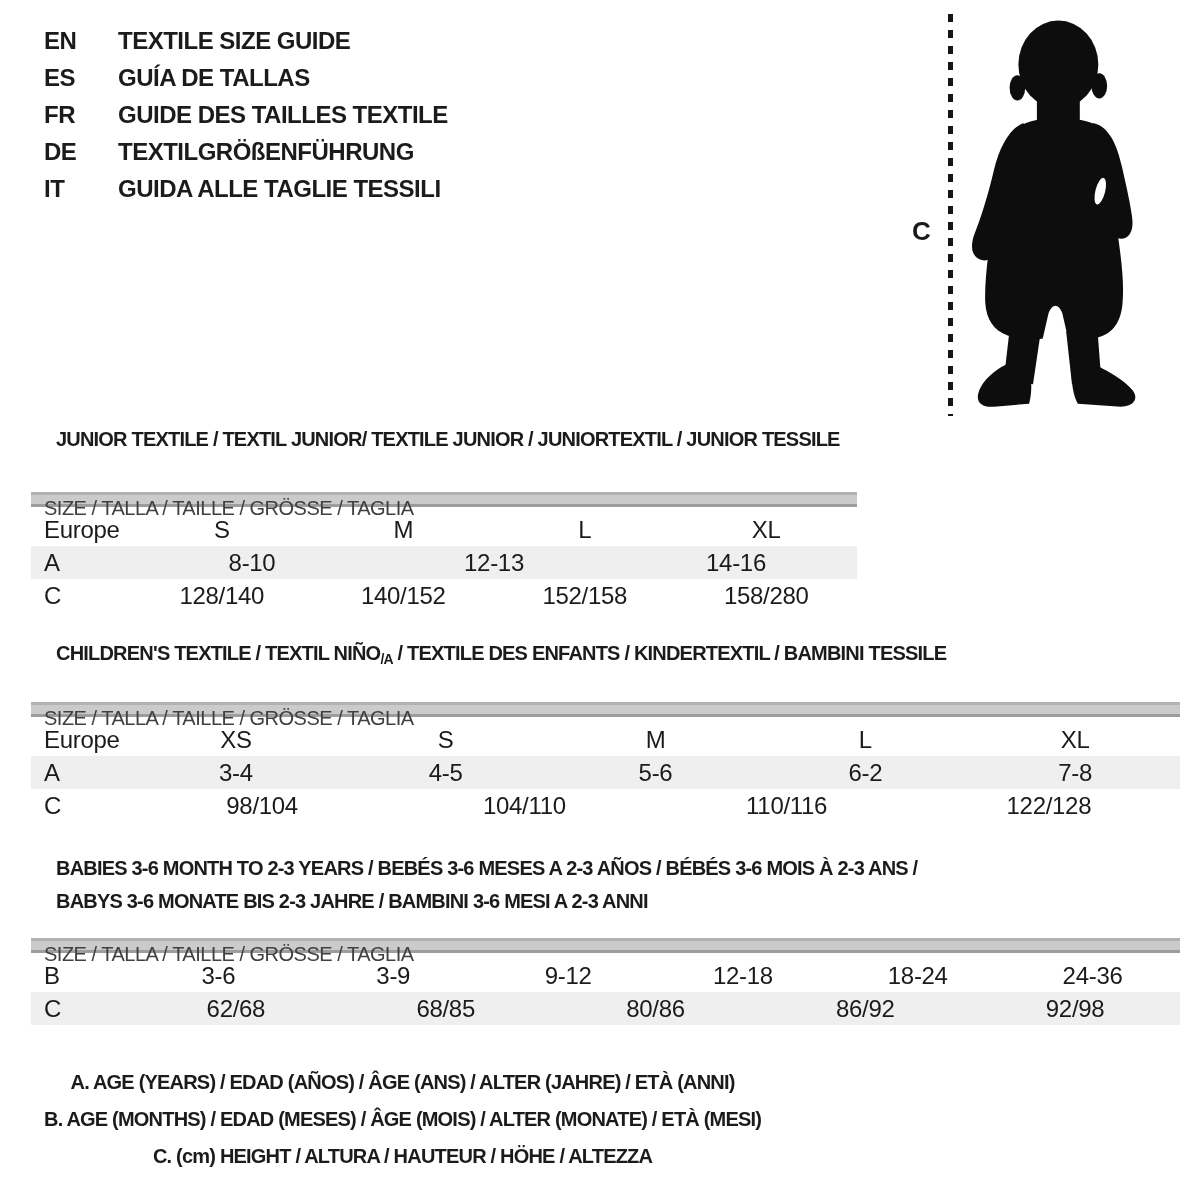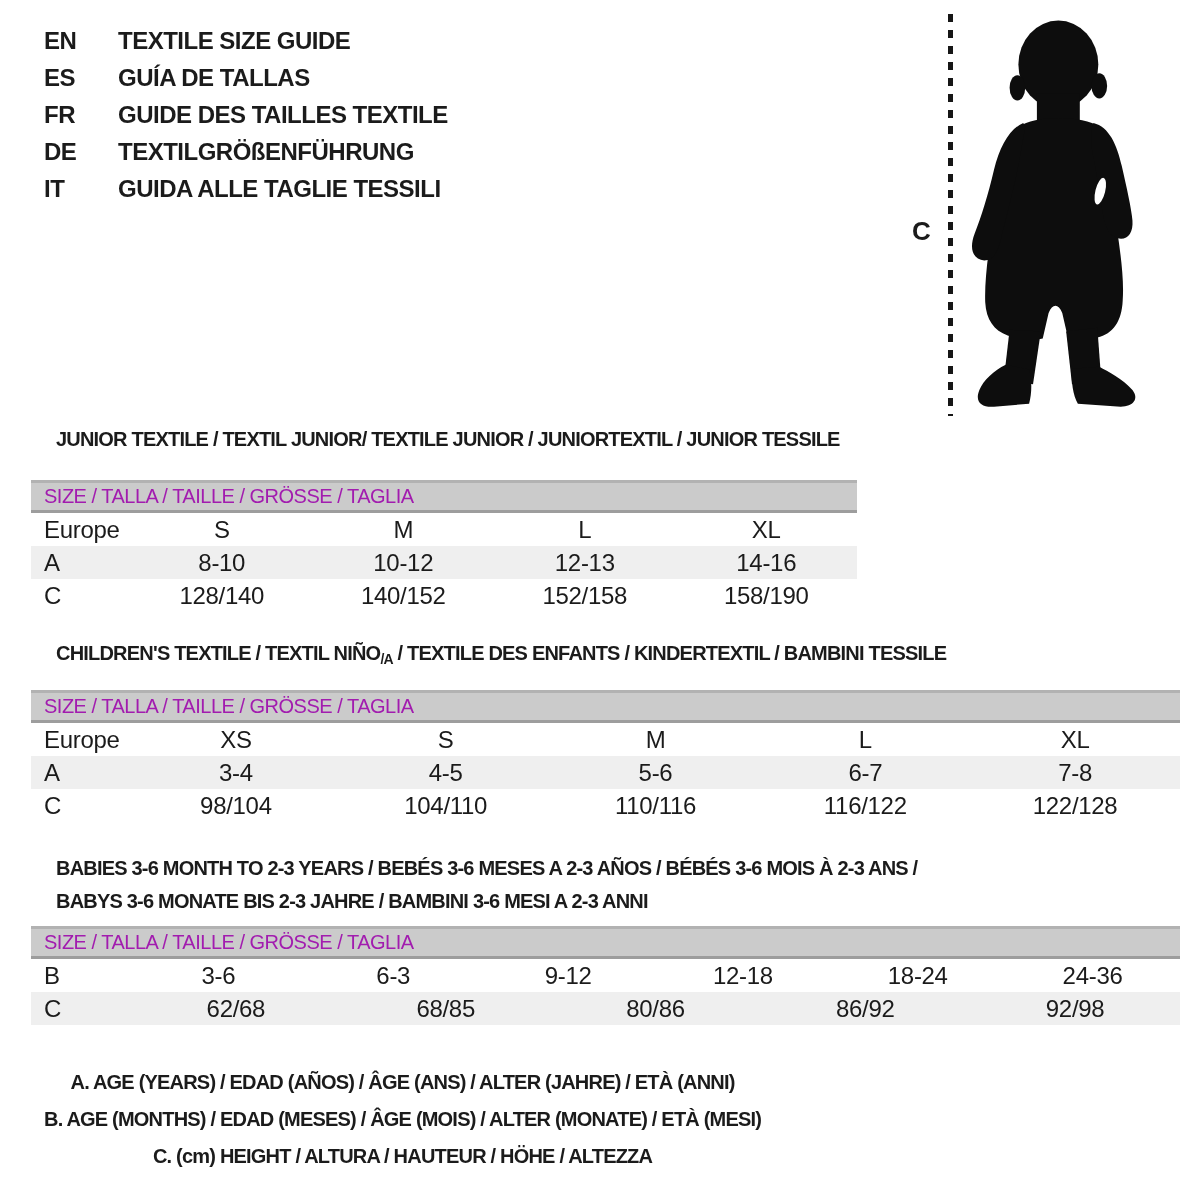--- a/index.html
+++ b/index.html
@@ -26,24 +26,25 @@
   
   .heading{position:absolute;left:56px;font-size:20px;font-weight:700;letter-spacing:-0.8px;white-space:nowrap;}
   #junior-heading{top:428px;}
   #children-heading{top:642px;}
   #babies-heading{top:852px;}
   .heading-line{height:33px;line-height:33px;}
   .sub{font-size:14px;vertical-align:-4px;}
 
   
   .sizebar{
-    position:absolute;left:31px;height:33px;box-sizing:border-box;
+    position:absolute;left:31px;height:15px;box-sizing:border-box;
     background:#cbcbcb;border-top:3px solid #b2b2b2;border-bottom:3px solid #9d9d9d;
-    line-height:27px;padding-left:13px;font-size:20px;letter-spacing:-0.5px;color:#a21caf;
+    line-height:27px;padding-left:13px;font-size:20px;letter-spacing:-0.5px;color:#404040;
     white-space:nowrap;
+    margin-top:12px;
   }
   #junior-bar{top:480px;width:826px;}
   #children-bar{top:690px;width:1149px;}
   #babies-bar{top:926px;width:1149px;}
 
   
   .table{position:absolute;left:31px;}
   #junior-table{top:513px;width:826px;}
   #children-table{top:723px;width:1149px;}
   #babies-table{top:959px;width:1149px;}
@@ -101,30 +102,29 @@
       <div class="trow">
         <span class="tlabel">Europe</span>
         <span class="tcell">S</span>
         <span class="tcell">M</span>
         <span class="tcell">L</span>
         <span class="tcell">XL</span>
       </div>
       <div class="trow shaded">
         <span class="tlabel">A</span>
         <span class="tcell">8-10</span>
-        <span class="tcell">10-12</span>
         <span class="tcell">12-13</span>
         <span class="tcell">14-16</span>
       </div>
       <div class="trow">
         <span class="tlabel">C</span>
         <span class="tcell">128/140</span>
         <span class="tcell">140/152</span>
         <span class="tcell">152/158</span>
-        <span class="tcell">158/190</span>
+        <span class="tcell">158/280</span>
       </div>
     </div>
 
   <div class="heading" id="children-heading">
     <span>CHILDREN'S TEXTILE / TEXTIL NIÑO</span><span class="sub">/A</span><span> / TEXTILE DES ENFANTS / KINDERTEXTIL / BAMBINI TESSILE</span>
   </div>
   <div class="sizebar" id="children-bar">
     <span>SIZE / TALLA / TAILLE / GRÖSSE / TAGLIA</span>
   </div>
   <div class="table" id="children-table">
@@ -134,45 +134,44 @@
         <span class="tcell">S</span>
         <span class="tcell">M</span>
         <span class="tcell">L</span>
         <span class="tcell">XL</span>
       </div>
       <div class="trow shaded">
         <span class="tlabel">A</span>
         <span class="tcell">3-4</span>
         <span class="tcell">4-5</span>
         <span class="tcell">5-6</span>
-        <span class="tcell">6-7</span>
+        <span class="tcell">6-2</span>
         <span class="tcell">7-8</span>
       </div>
       <div class="trow">
         <span class="tlabel">C</span>
         <span class="tcell">98/104</span>
         <span class="tcell">104/110</span>
         <span class="tcell">110/116</span>
-        <span class="tcell">116/122</span>
         <span class="tcell">122/128</span>
       </div>
     </div>
 
   <div class="heading" id="babies-heading">
       <div class="heading-line">BABIES 3-6 MONTH TO 2-3 YEARS / BEBÉS 3-6 MESES A 2-3 AÑOS / BÉBÉS 3-6 MOIS À 2-3 ANS /</div>
       <div class="heading-line">BABYS 3-6 MONATE BIS 2-3 JAHRE / BAMBINI 3-6 MESI A 2-3 ANNI</div>
     </div>
   <div class="sizebar" id="babies-bar">
     <span>SIZE / TALLA / TAILLE / GRÖSSE / TAGLIA</span>
   </div>
   <div class="table" id="babies-table">
       <div class="trow">
         <span class="tlabel">B</span>
         <span class="tcell">3-6</span>
-        <span class="tcell">6-3</span>
+        <span class="tcell">3-9</span>
         <span class="tcell">9-12</span>
         <span class="tcell">12-18</span>
         <span class="tcell">18-24</span>
         <span class="tcell">24-36</span>
       </div>
       <div class="trow shaded">
         <span class="tlabel">C</span>
         <span class="tcell">62/68</span>
         <span class="tcell">68/85</span>
         <span class="tcell">80/86</span>

